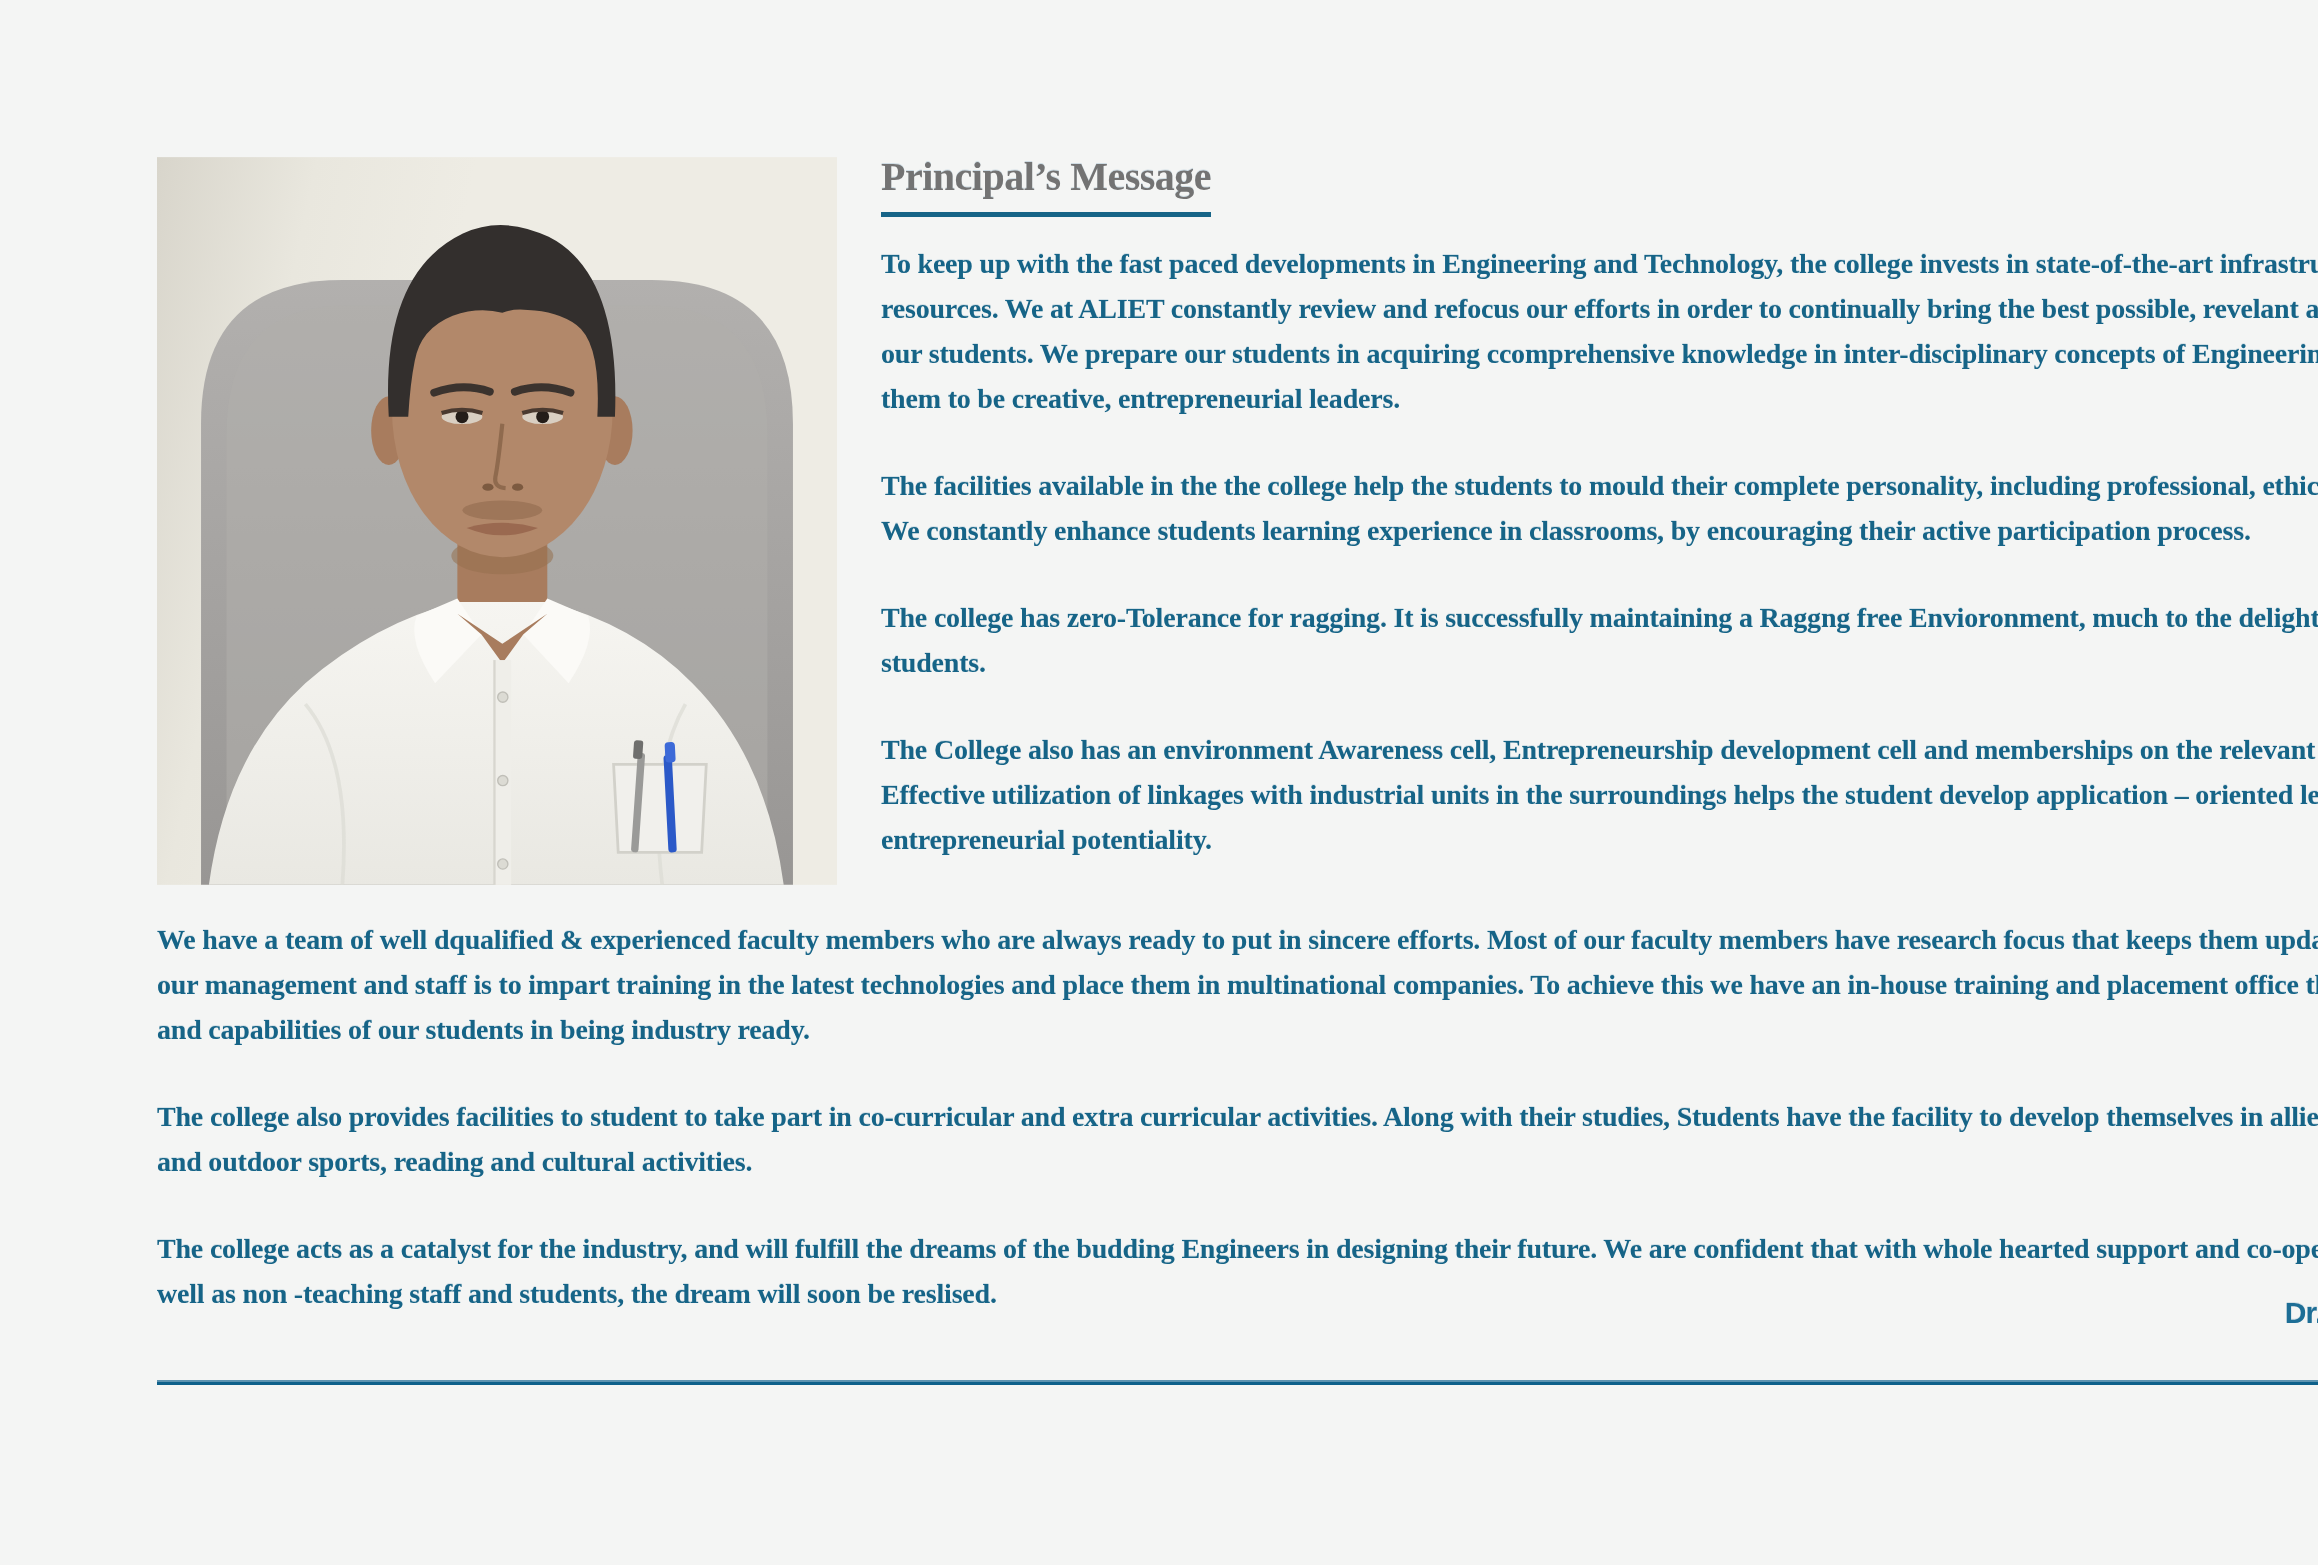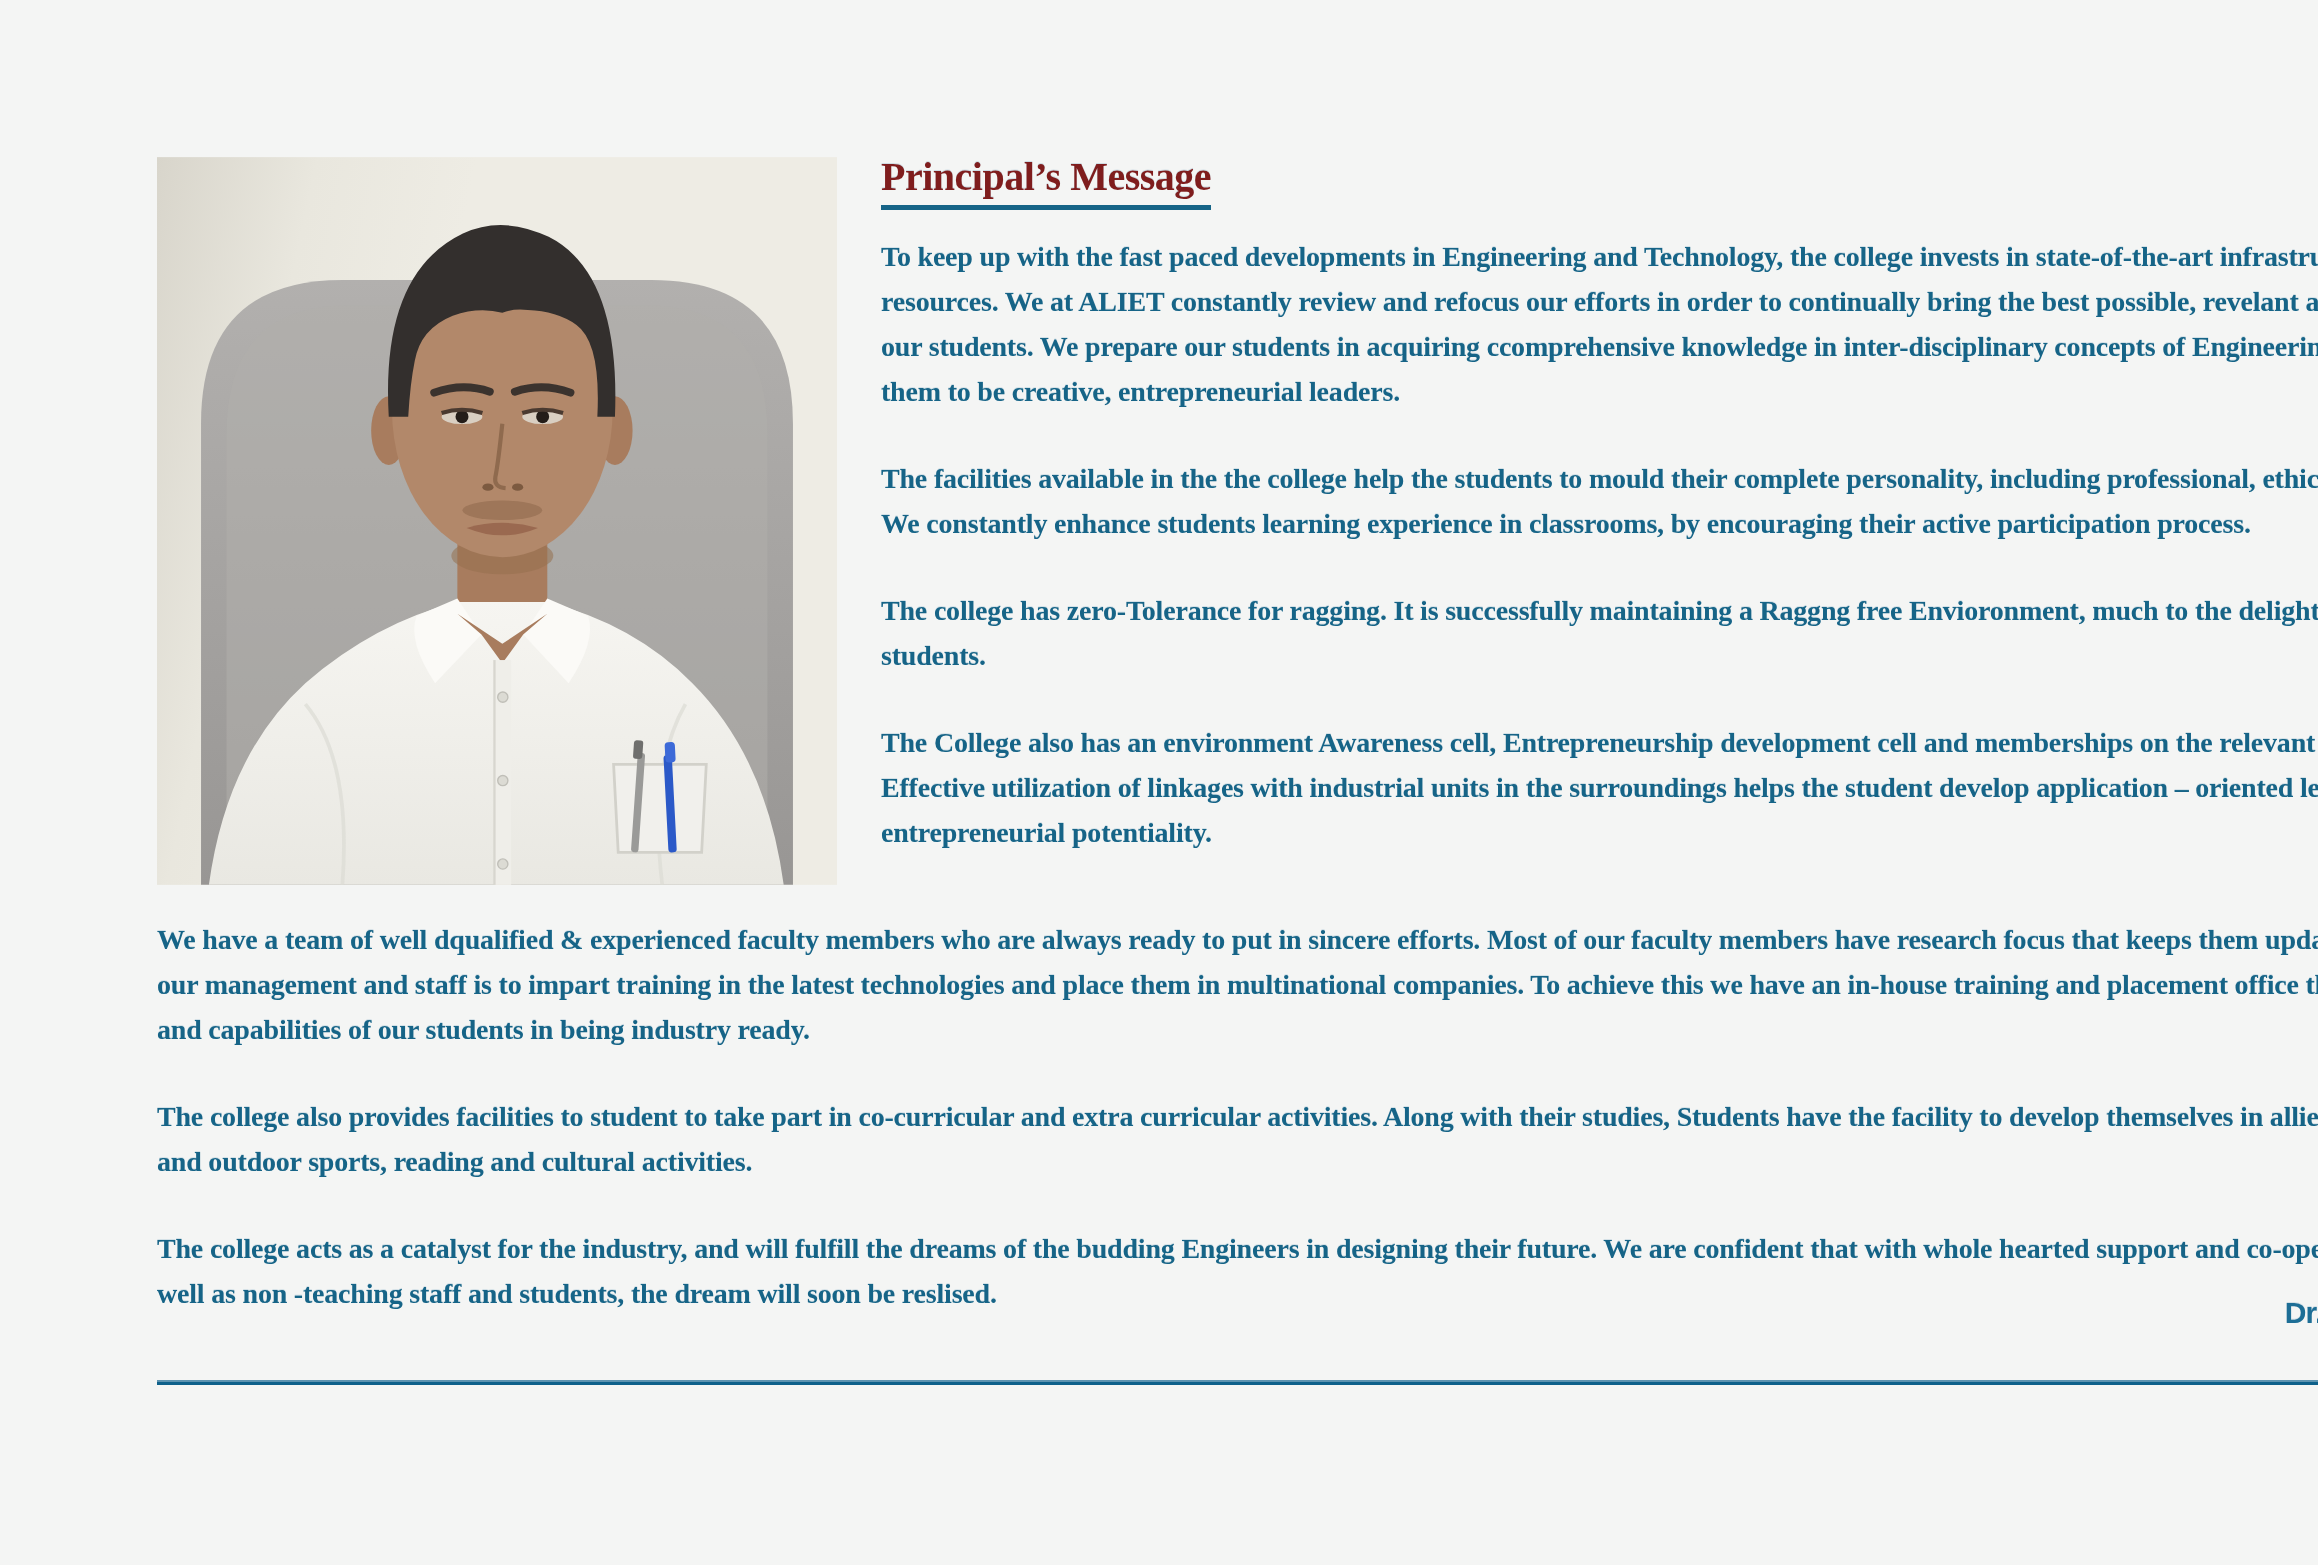--- a/index.html
+++ b/index.html
@@ -16,23 +16,23 @@
     float: left;
     width: 680px; height: 728px;
     margin: 3.7px 44px 32px 0;
     overflow: hidden;
   }
   .photo-wrap svg { display: block; width: 100%; height: 100%; }
   .page-title {
     display: inline-block;
     font-size: 40px;
     font-weight: bold;
-    color: #7f1d1d;
+    color: #737373;
     letter-spacing: -0.5px;
-    padding-bottom: 5px;
+    padding-bottom: 12px;
     border-bottom: 5.1px solid #166487;
     margin-bottom: 24px;
     text-shadow: 0 -0.9px 0 rgba(137,176,199,0.35);
   }
   .msg p {
     font-size: 28px;
     font-weight: bold;
     color: #166487;
     line-height: 45px;
     letter-spacing: -0.2px;

